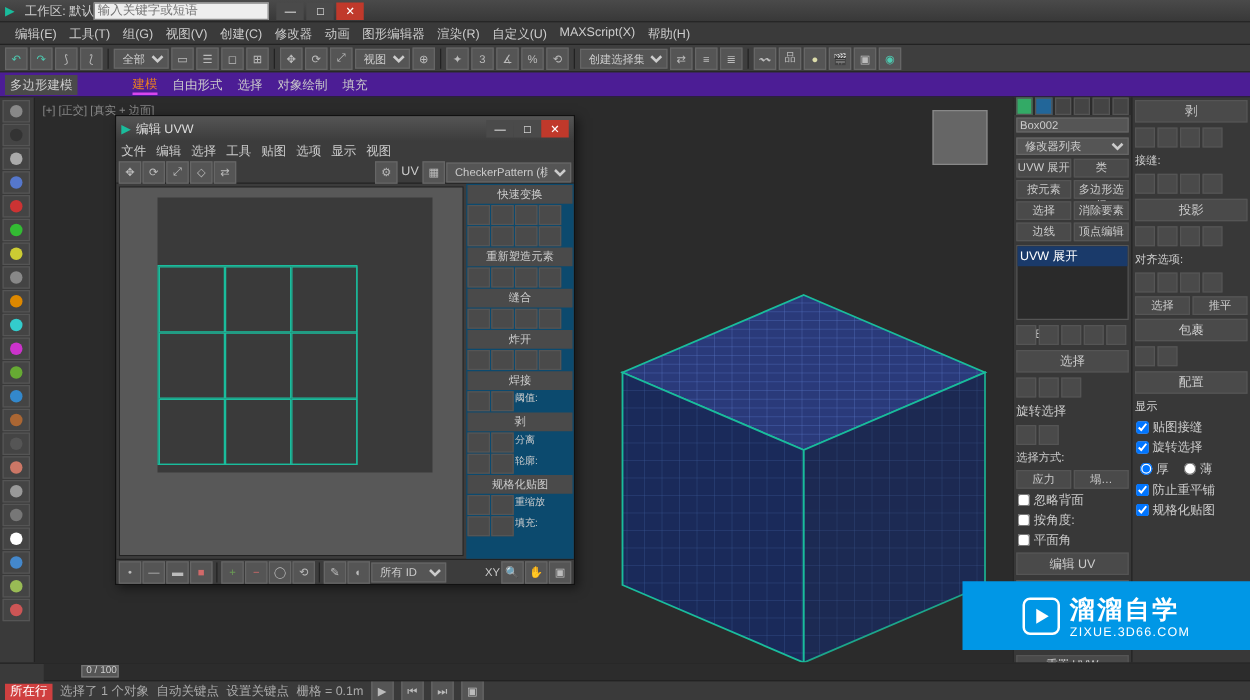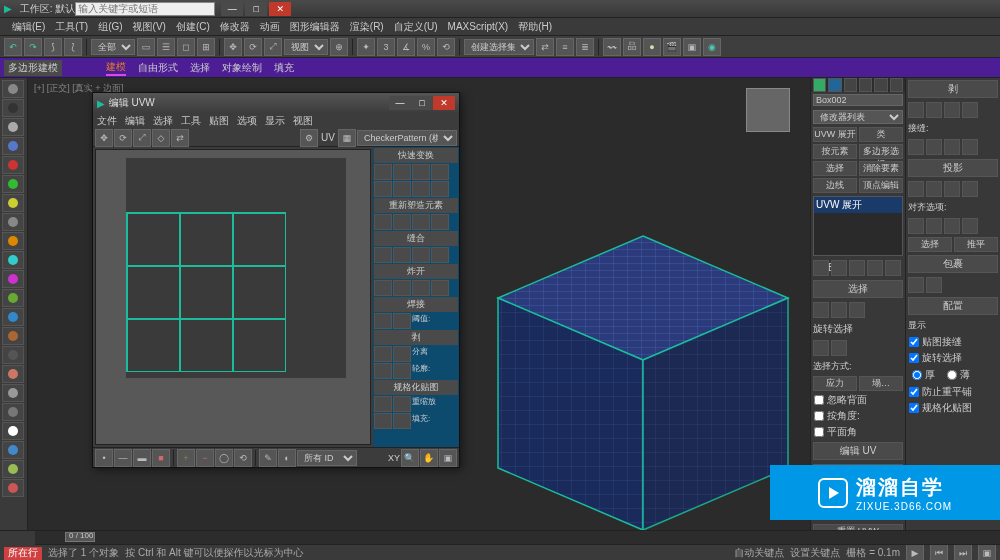--- a/index.html
+++ b/index.html
@@ -520,21 +520,20 @@
 </div>
 
 <div class="statusbar">
   <div class="timeline">
     <div class="timeslider"></div>
     <span style="position:absolute;left:34px;top:0;font-size:8px">0 / 100</span>
   </div>
   <div class="statrow">
     <span class="statbtn">所在行</span>
     <span>选择了 1 个对象</span>
-    <span style="flex:1">按 Ctrl 和 Alt 键可以便探作以光标为中心</span>
     <span>自动关键点</span>
     <span>设置关键点</span>
     <span>栅格 = 0.1m</span>
     <div class="tbtn">▶</div>
     <div class="tbtn">⏮</div>
     <div class="tbtn">⏭</div>
     <div class="tbtn">▣</div>
   </div>
 </div>
 

